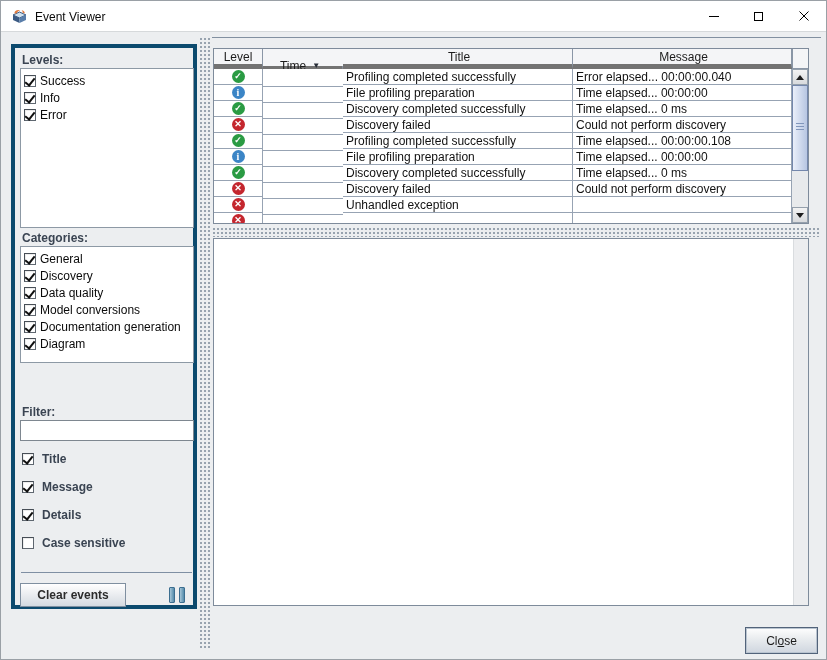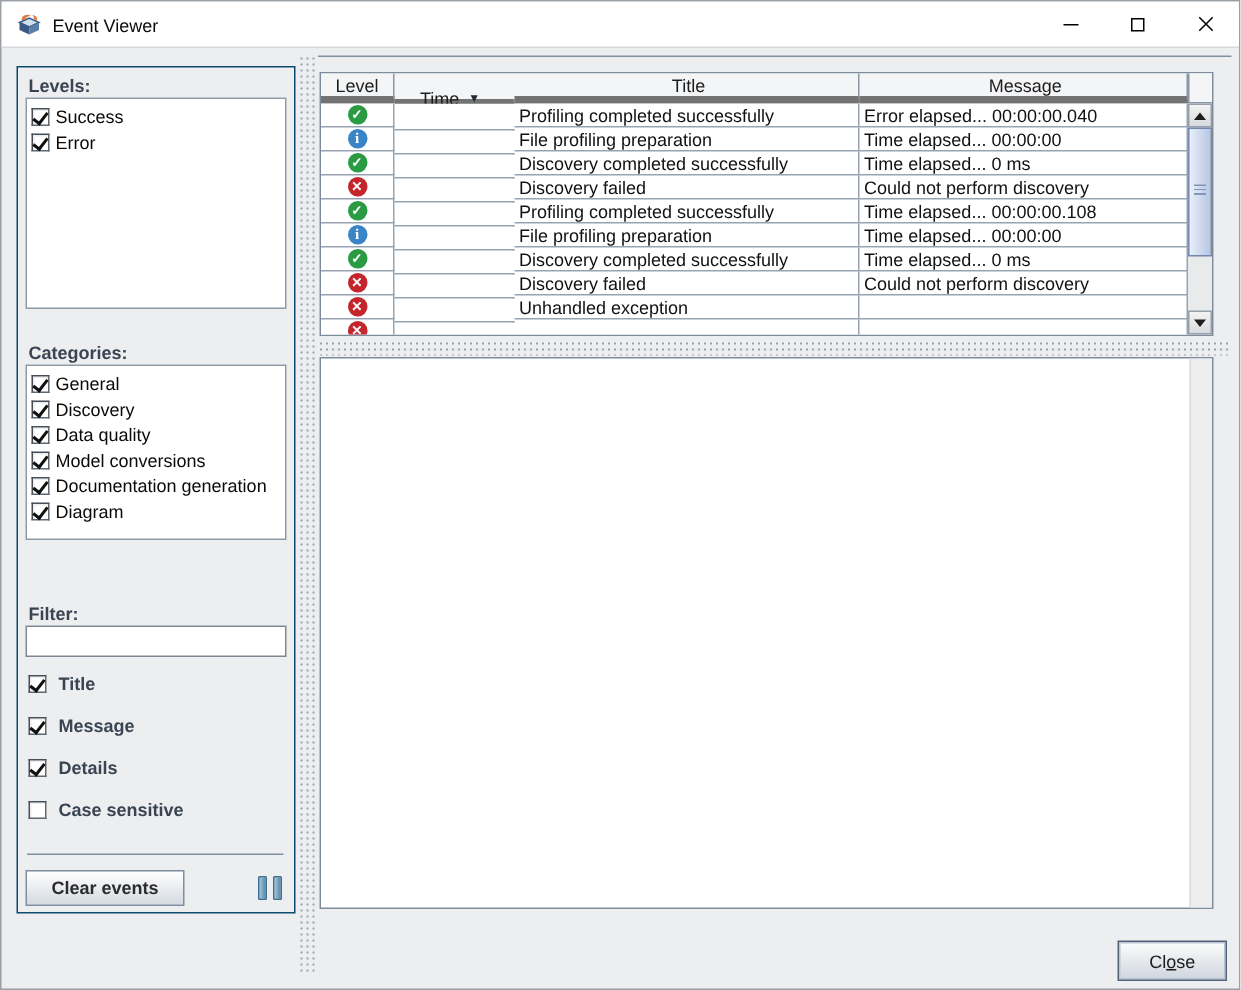--- a/index.html
+++ b/index.html
@@ -8,25 +8,25 @@
     font-family:"Liberation Sans",sans-serif;font-size:12px;color:#111;overflow:hidden;}
   
   .titlebar{position:absolute;left:0;top:0;right:0;height:31px;background:#fff;border-bottom:1px solid #d6d9db;}
   .app-icon{position:absolute;left:10px;top:7px;width:17px;height:17px;}
   .title-text{position:absolute;left:34px;top:9px;font-size:12px;color:#0a0a0a;}
   .winbtn{position:absolute;top:0;width:45px;height:30px;display:flex;align-items:center;justify-content:center;background:transparent;border:0;padding:0;cursor:default;}
   .winbtn.min{right:90px}.winbtn.max{right:45px}.winbtn.cls{right:0}
   .g-min{width:10px;height:1px;background:#000;}
   .g-max{width:9px;height:9px;border:1px solid #000;}
   
-  .left-panel{position:absolute;left:10px;top:43px;width:186px;height:565px;border:1px solid #0c4a6e;}
+  .left-panel{position:absolute;left:10px;top:43px;width:186px;height:565px;border:4px solid #0c4a6e;}
   .sec-label{position:absolute;left:7px;font-weight:bold;color:#3a4452;}
   .lbl-levels{top:5px}.lbl-categories{top:183px}.lbl-filter{top:357px}
   .listbox{position:absolute;left:5px;width:174px;background:#fff;border:1px solid #8d99a5;padding:3px 0 0 3px;}
-  .levels-box{top:20px;height:141px;}
+  .levels-box{top:20px;height:160px;}
   .categories-box{top:198px;height:117px;}
   .cb-row{display:flex;align-items:center;height:17px;}
   .cb{flex:0 0 auto;width:12px;height:12px;background:#fff;border:1px solid #5f6770;border-top-color:#474e56;border-left-color:#474e56;position:relative;box-shadow:inset 1px 1px 0 rgba(0,0,0,.07);}
   .cb.checked::after{content:"";position:absolute;left:2px;top:0px;width:4px;height:8px;border-right:2px solid #101010;border-bottom:2px solid #101010;transform:rotate(38deg);}
   .cb-label{margin-left:4px;white-space:nowrap;color:#0a0a0a;}
   .filter-input{position:absolute;left:5px;top:372px;width:174px;height:21px;border:1px solid #7e8790;background:#fff;font:12px "Liberation Sans",sans-serif;padding:0 4px;outline:none;}
   .filter-options{position:absolute;left:5px;top:404px;width:174px;}
   .filter-options .cb-row{height:14px;margin-bottom:14px;padding-left:2px;}
   .filter-options .cb-label{margin-left:8px;font-weight:bold;color:#3a4452;}
   .separator{position:absolute;left:6px;top:524px;width:171px;border-top:1px solid #7f8fa3;}
@@ -102,20 +102,24 @@
 
   <div class="left-panel">
     <div class="sec-label lbl-levels">Levels:</div>
     <div class="listbox levels-box" id="levels-list">
         <div class="cb-row">
           <span class="cb checked"></span>
           <span class="cb-label">Success</span>
         </div>
         <div class="cb-row">
           <span class="cb checked"></span>
+          <span class="cb-label">Info</span>
+        </div>
+        <div class="cb-row">
+          <span class="cb checked"></span>
           <span class="cb-label">Error</span>
         </div>
       </div>
 
     <div class="sec-label lbl-categories">Categories:</div>
     <div class="listbox categories-box" id="categories-list">
         <div class="cb-row">
           <span class="cb checked"></span>
           <span class="cb-label">General</span>
         </div>

